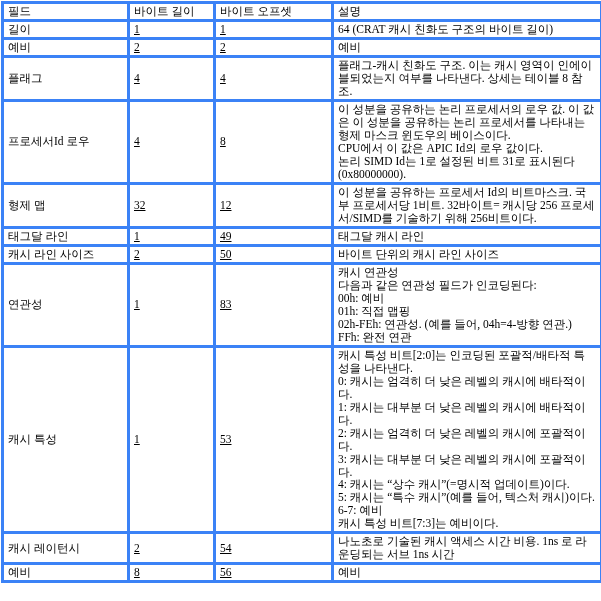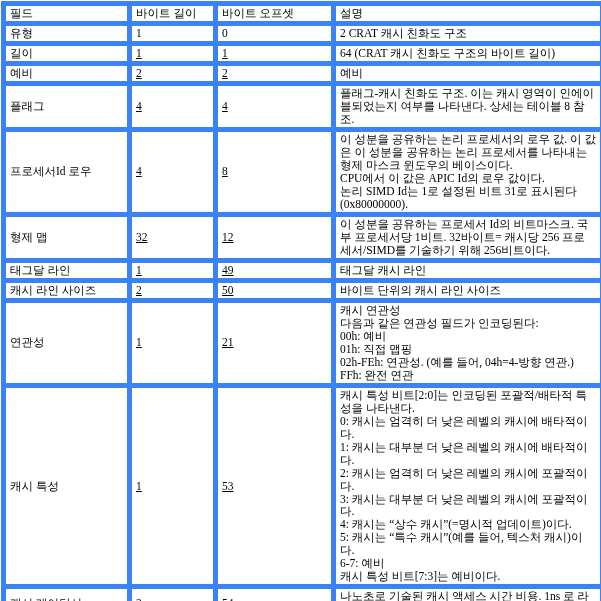--- a/index.html
+++ b/index.html
@@ -14,21 +14,21 @@
     font-family: "Liberation Serif", "DejaVu Serif", serif;
     color: #000000;
   }
   table {
     border-collapse: collapse;
     width: 599px;
     margin: 1px;
     table-layout: fixed;
   }
   th, td {
-    border: 5px solid #3b82f6;
+    border: 3px solid #3b82f6;
     font-size: 11.5px;
     line-height: 1.13;
     font-weight: normal;
     padding: 1px 4px;
     vertical-align: middle;
     text-align: left;
     word-break: break-word;
     overflow-wrap: break-word;
   }
   td.c-desc {
@@ -51,26 +51,20 @@
   </colgroup>
   <thead>
     <tr>
       <th>필드</th>
       <th>바이트 길이</th>
       <th>바이트 오프셋</th>
       <th>설명</th>
     </tr>
   </thead>
   <tbody>
-  <tr>
-    <td class="c-field">유형</td>
-    <td class="c-num">1</td>
-    <td class="c-num">0</td>
-    <td class="c-desc">2  CRAT 캐시 친화도 구조</td>
-  </tr>
 
   <tr>
     <td class="c-field">길이</td>
     <td class="c-num u">1</td>
     <td class="c-num u">1</td>
     <td class="c-desc">64 (CRAT 캐시 친화도 구조의 바이트 길이)</td>
   </tr>
 
   <tr>
     <td class="c-field">예비</td>
@@ -114,21 +108,21 @@
   <tr>
     <td class="c-field">캐시 라인 사이즈</td>
     <td class="c-num u">2</td>
     <td class="c-num u">50</td>
     <td class="c-desc">바이트 단위의 캐시 라인 사이즈</td>
   </tr>
 
   <tr>
     <td class="c-field">연관성</td>
     <td class="c-num u">1</td>
-    <td class="c-num u">21</td>
+    <td class="c-num u">83</td>
     <td class="c-desc">캐시 연관성
 다음과 같은 연관성 필드가 인코딩된다:
 00h: 예비
 01h: 직접 맵핑
 02h-FEh: 연관성. (예를 들어, 04h=4-방향 연관.)
 FFh: 완전 연관</td>
   </tr>
 
   <tr>
     <td class="c-field">캐시 특성</td>

